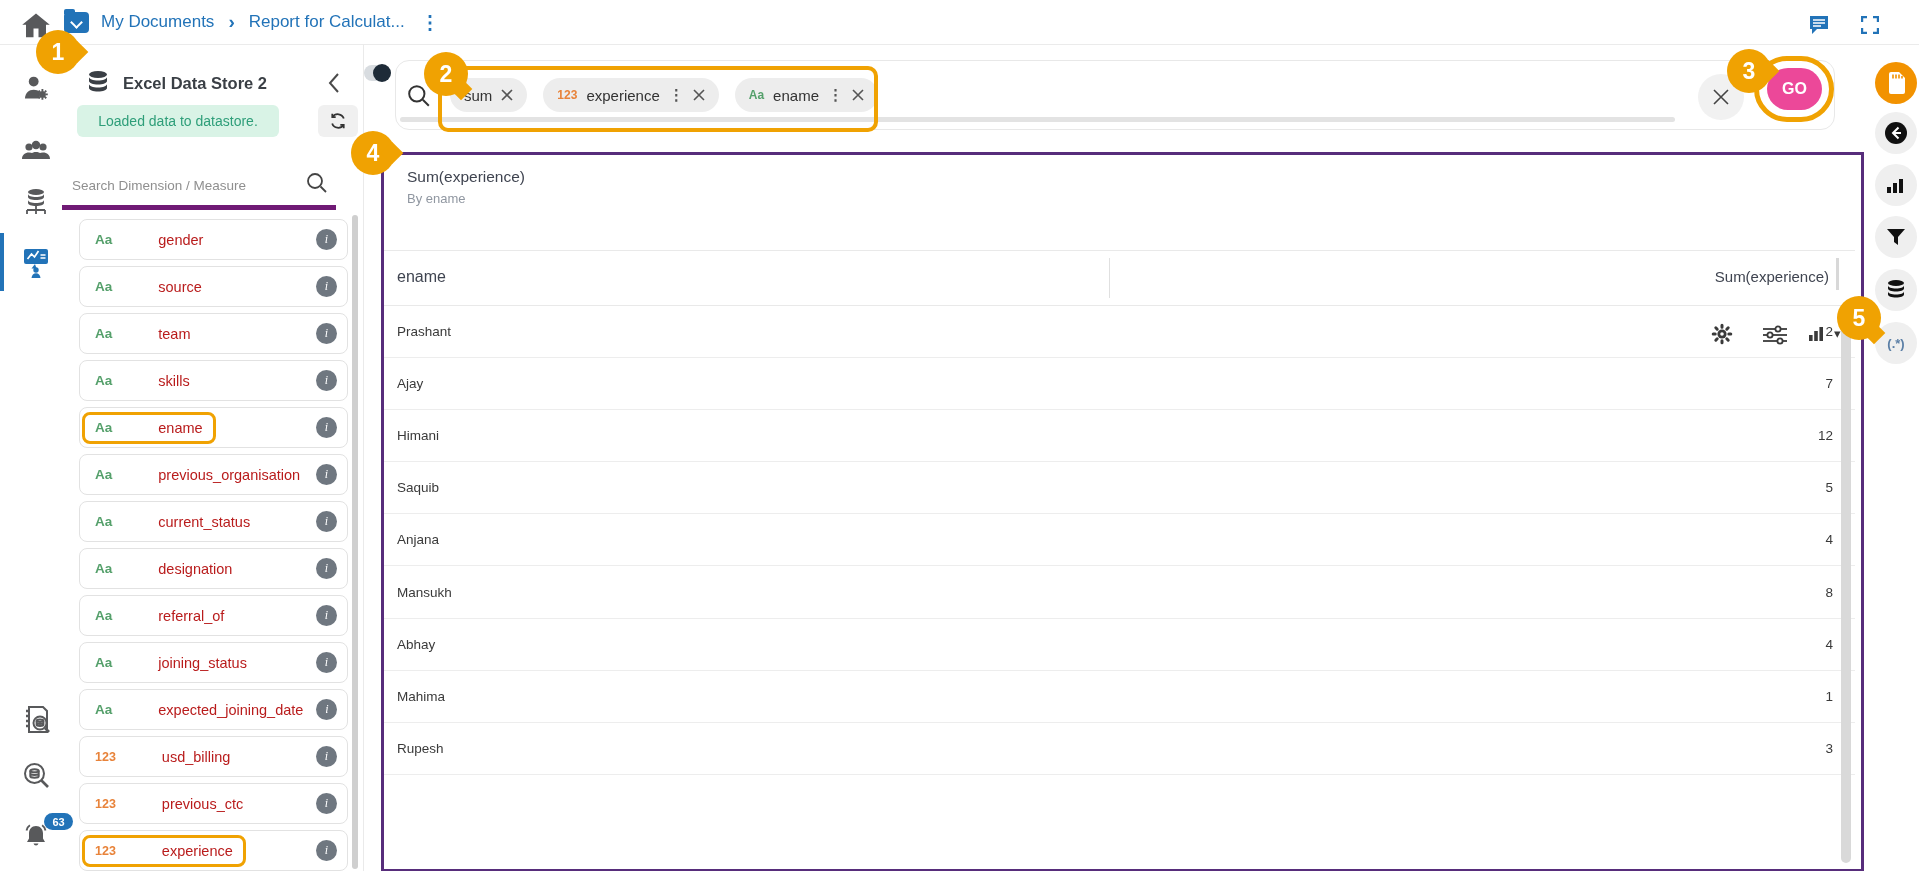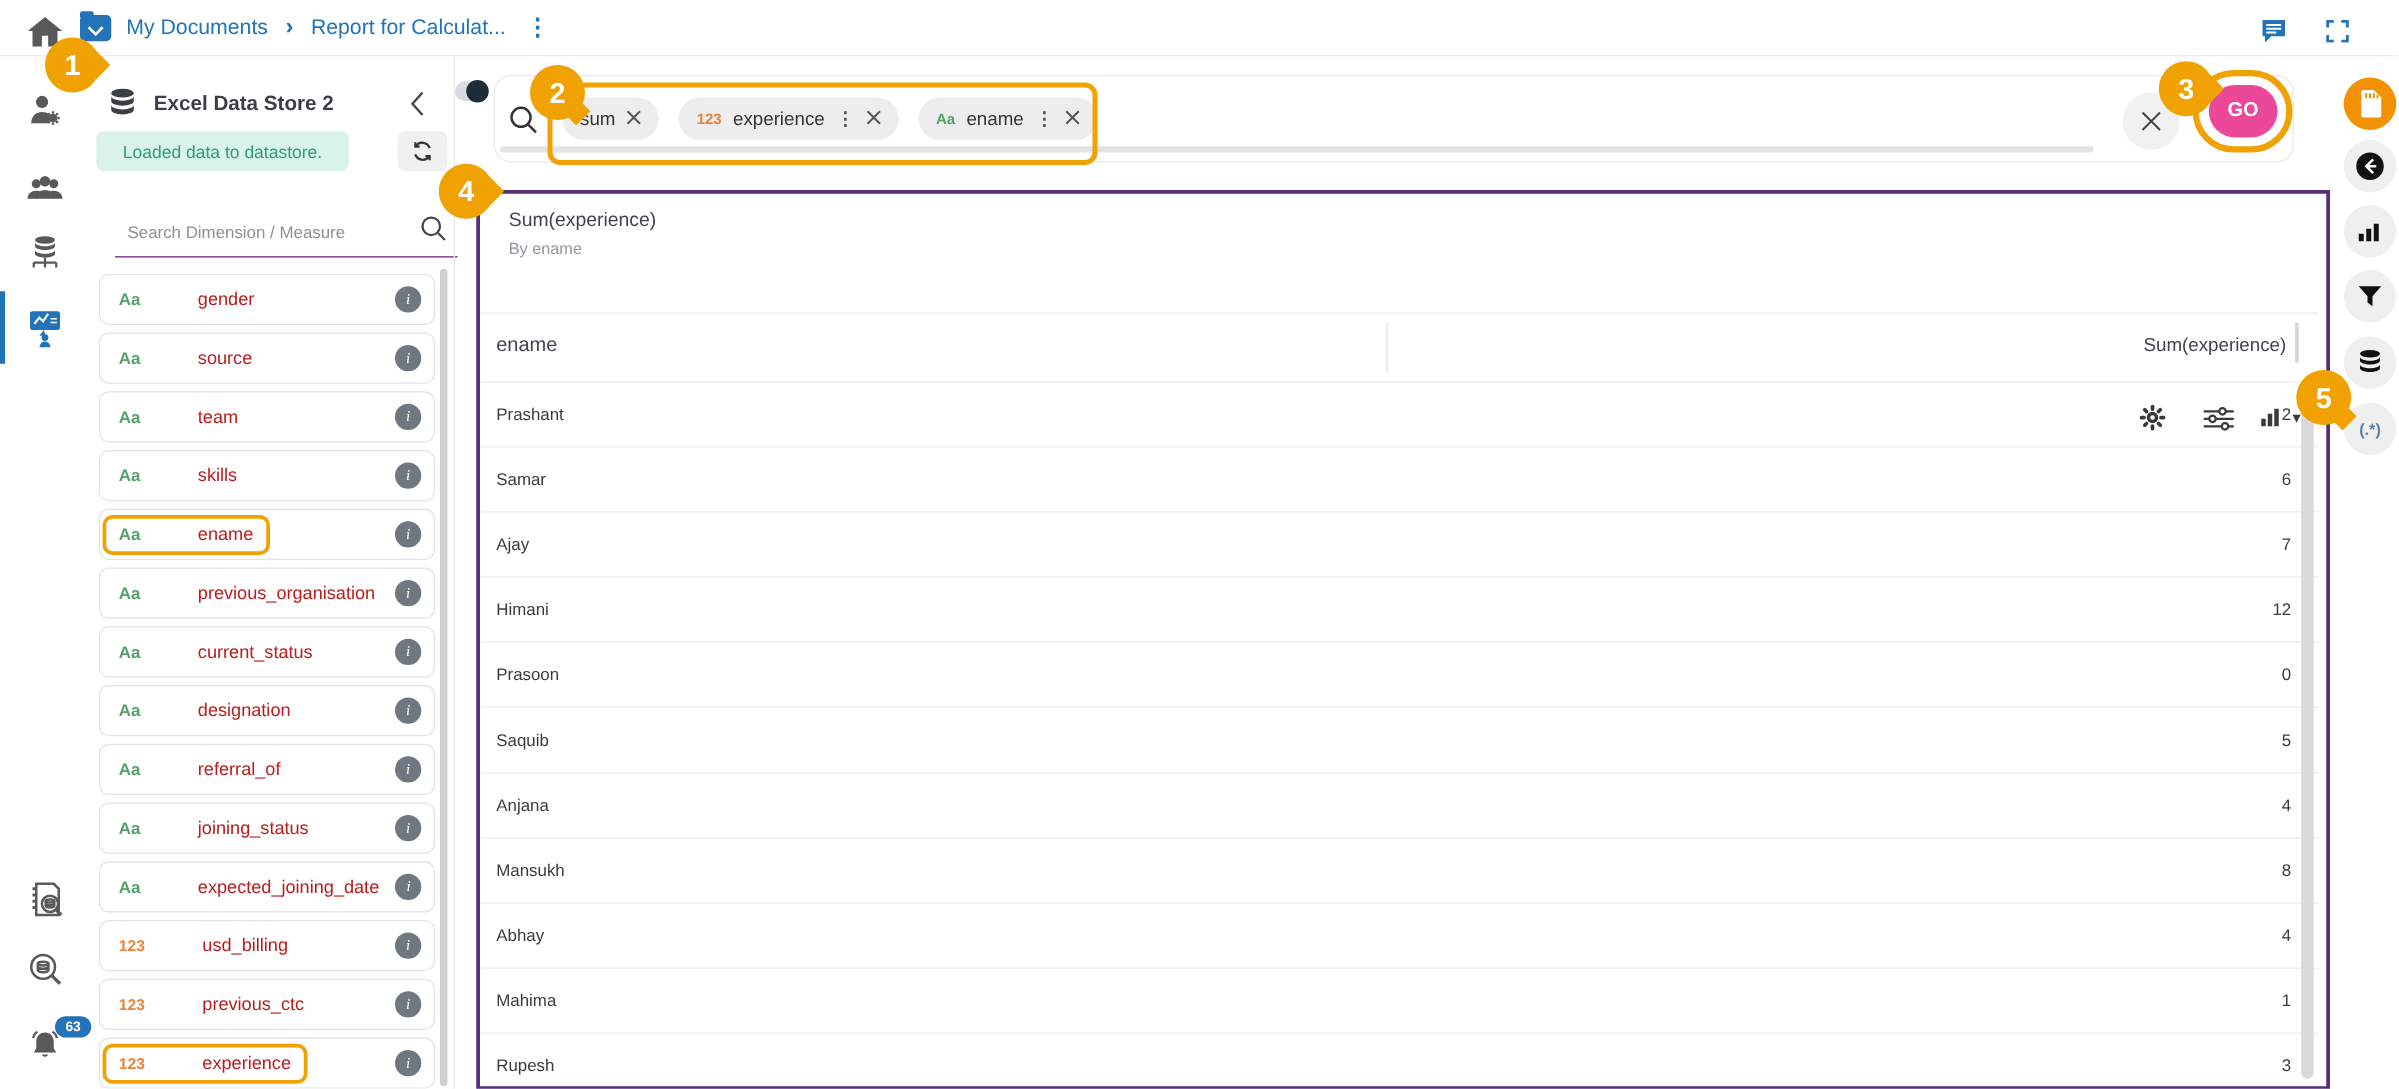--- a/index.html
+++ b/index.html
@@ -22,21 +22,21 @@
   .active-bar{left:0;top:233px;width:4px;height:58px;background:#2273b8;}
   .bell-badge{left:44px;top:813px;min-width:23px;height:17px;background:#2273b8;color:#fff;
       font-size:11px;font-weight:bold;border-radius:9px;display:flex;align-items:center;justify-content:center;padding:0 3px;}
 
   
   .panel-title{left:123px;top:74px;font-size:16.5px;font-weight:bold;color:#3a3f45;}
   .toast{left:77px;top:105px;width:202px;height:32px;background:#d9f3e6;border-radius:6px;
          color:#2e9e79;font-size:14px;display:flex;align-items:center;justify-content:center;}
   .refresh-btn{left:318px;top:105px;width:40px;height:32px;background:#f0f0f0;border-radius:6px;
          display:flex;align-items:center;justify-content:center;cursor:pointer;}
-  .searchbox{left:92px;top:165px;width:274px;height:40px;border-bottom:1px solid #701a75;}
+  .searchbox{left:62px;top:165px;width:274px;height:40px;border-bottom:5px solid #701a75;}
   .searchbox input{border:none;outline:none;width:230px;height:38px;font-size:13.5px;color:#666;
          font-family:"Liberation Sans",sans-serif;padding:0 0 0 10px;background:transparent;}
   .searchbox input::placeholder{color:#8f8f8f;}
   .field-list{left:79px;top:219px;width:269px;height:652px;overflow:hidden;}
   .field-card{height:41px;margin-bottom:6px;border:1px solid #e2e2e2;border-radius:8px;display:flex;align-items:center;box-sizing:border-box;background:#fff;}
   .field-main{display:inline-flex;align-items:center;gap:9px;padding:5px 10px;margin-left:2px;border:3px solid transparent;border-radius:8px;}
   .field-main.hl{border-color:#f0a202;}
   .f-prefix{font-size:13.5px;color:#55a06b;font-weight:bold;}
   .f-prefix.t-num{color:#e8833a;font-weight:bold;font-size:12.5px;}
   .f-label{font-size:14.5px;color:#b91c1c;margin-left:37px;}
@@ -431,39 +431,31 @@
   <div class="col-div"></div>
   <div class="th-handle"></div>
 
   <div class="t-rows">
 
       <div class="t-row">
         <span class="t-name">Prashant</span>
         <span class="t-val">2</span>
       </div>
 
-      <div class="t-row">
-        <span class="t-name">Samar</span>
-        <span class="t-val">6</span>
-      </div>
 
       <div class="t-row">
         <span class="t-name">Ajay</span>
         <span class="t-val">7</span>
       </div>
 
       <div class="t-row">
         <span class="t-name">Himani</span>
         <span class="t-val">12</span>
       </div>
 
-      <div class="t-row">
-        <span class="t-name">Prasoon</span>
-        <span class="t-val">0</span>
-      </div>
 
       <div class="t-row">
         <span class="t-name">Saquib</span>
         <span class="t-val">5</span>
       </div>
 
       <div class="t-row">
         <span class="t-name">Anjana</span>
         <span class="t-val">4</span>
       </div>

